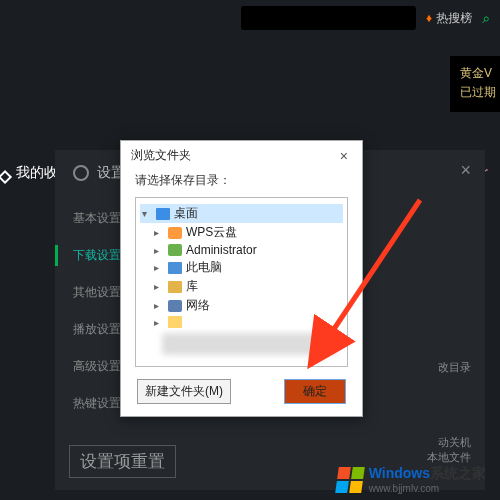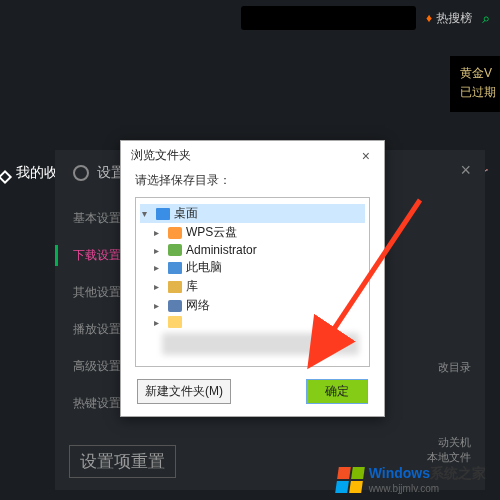--- a/index.html
+++ b/index.html
@@ -13,48 +13,48 @@
   .left-tab{position:absolute;top:164px;left:0;color:#fff;font-size:14px;display:flex;align-items:flex-end;gap:6px}
   .dia{display:inline-block;width:10px;height:10px;border:2px solid #fff;transform:rotate(45deg)}
   .cart{position:absolute;top:168px;right:10px;color:#aaa;font-size:18px}
 
   .settings-panel{position:absolute;top:150px;left:55px;width:430px;height:340px;background:#24282d;color:#aaa;font-size:12px}
   .settings-head{display:flex;align-items:center;gap:8px;padding:14px 18px;color:#bbb;font-size:14px}
   .gear{width:16px;height:16px;border:2px solid #888;border-radius:50%;position:relative}
   .settings-close{position:absolute;top:10px;right:14px;color:#888;font-size:18px}
   .settings-nav{position:absolute;top:50px;left:0;width:105px}
   .nav-item{padding:10px 18px;color:#888;position:relative}
-  .nav-item.active{color:#ec4899}
+  .nav-item.active{color:#14b8a6}
   .nav-item.active::before{content:"";position:absolute;left:0;top:8px;bottom:8px;width:3px;background:#00b050}
   .reset-btn{position:absolute;bottom:12px;left:14px;border:1px solid #555;color:#999;padding:4px 10px;font-size:17px}
   .right-snip{position:absolute;right:14px;color:#888;font-size:11px}
   .snip1{top:210px}.snip2{top:285px}.snip3{top:300px}
 
-  .dialog{position:absolute;top:140px;left:120px;width:265px;background:#fff;border:1px solid #aaa;box-shadow:0 3px 12px rgba(0,0,0,.5);font-size:12px;color:#222}
+  .dialog{position:absolute;top:140px;left:120px;width:243px;background:#fff;border:1px solid #aaa;box-shadow:0 3px 12px rgba(0,0,0,.5);font-size:12px;color:#222}
   .dlg-title{display:flex;align-items:center;justify-content:space-between;padding:6px 10px 4px}
   .dlg-close{font-size:14px;color:#555;padding:0 4px}
   .dlg-label{padding:4px 14px 8px;color:#333}
   .tree{margin:0 14px;border:1px solid #bbb;height:170px;padding:6px 4px;overflow:hidden;font-size:12px;color:#222;background:#fff}
   .node{display:flex;align-items:center;gap:4px;padding:1px 2px}
   .node.sel{background:#cde8ff}
   .ind1{padding-left:14px}
   .arrow{width:10px;color:#666;font-size:10px}
   .ico{width:14px;height:12px;display:inline-block}
   .ico-desktop{background:#3a8ee6;border-radius:1px}
   .ico-cloud{background:#ff9a3c;border-radius:2px}
   .ico-user{background:#6ab04c;border-radius:2px}
   .ico-pc{background:#4a90d9;border-radius:1px}
   .ico-lib{background:#e2b44a;border-radius:1px}
   .ico-net{background:#5a7fb0;border-radius:2px}
   .ico-fold{background:#ffd46b;border-radius:1px}
   .blur{filter:blur(3px);background:#ddd;height:22px;margin:4px 6px 0 22px;border-radius:2px}
   .dlg-foot{display:flex;gap:10px;padding:12px 16px;justify-content:space-between}
   .btn{border:1px solid #999;background:#f4f4f4;padding:3px 0;font-size:12px;text-align:center}
   .btn-new{width:94px}
-  .btn-ok{width:62px;background:#84cc16;border-color:#6aa8e8}
+  .btn-ok{width:62px;background:#c2410c;border-color:#6aa8e8}
   .btn-cancel{width:60px}
 
   .red-arrow{position:absolute;pointer-events:none}
   .red-arrow svg{overflow:visible}
 
   .watermark{position:absolute;bottom:6px;right:14px;display:flex;align-items:center;gap:6px;font-size:13px;color:#444}
   .winlogo{display:grid;grid-template-columns:12px 12px;grid-template-rows:12px 12px;gap:2px;transform:skewX(-8deg)}
   .winlogo span:nth-child(1){background:#f25022}
   .winlogo span:nth-child(2){background:#7fba00}
   .winlogo span:nth-child(3){background:#00a4ef}

